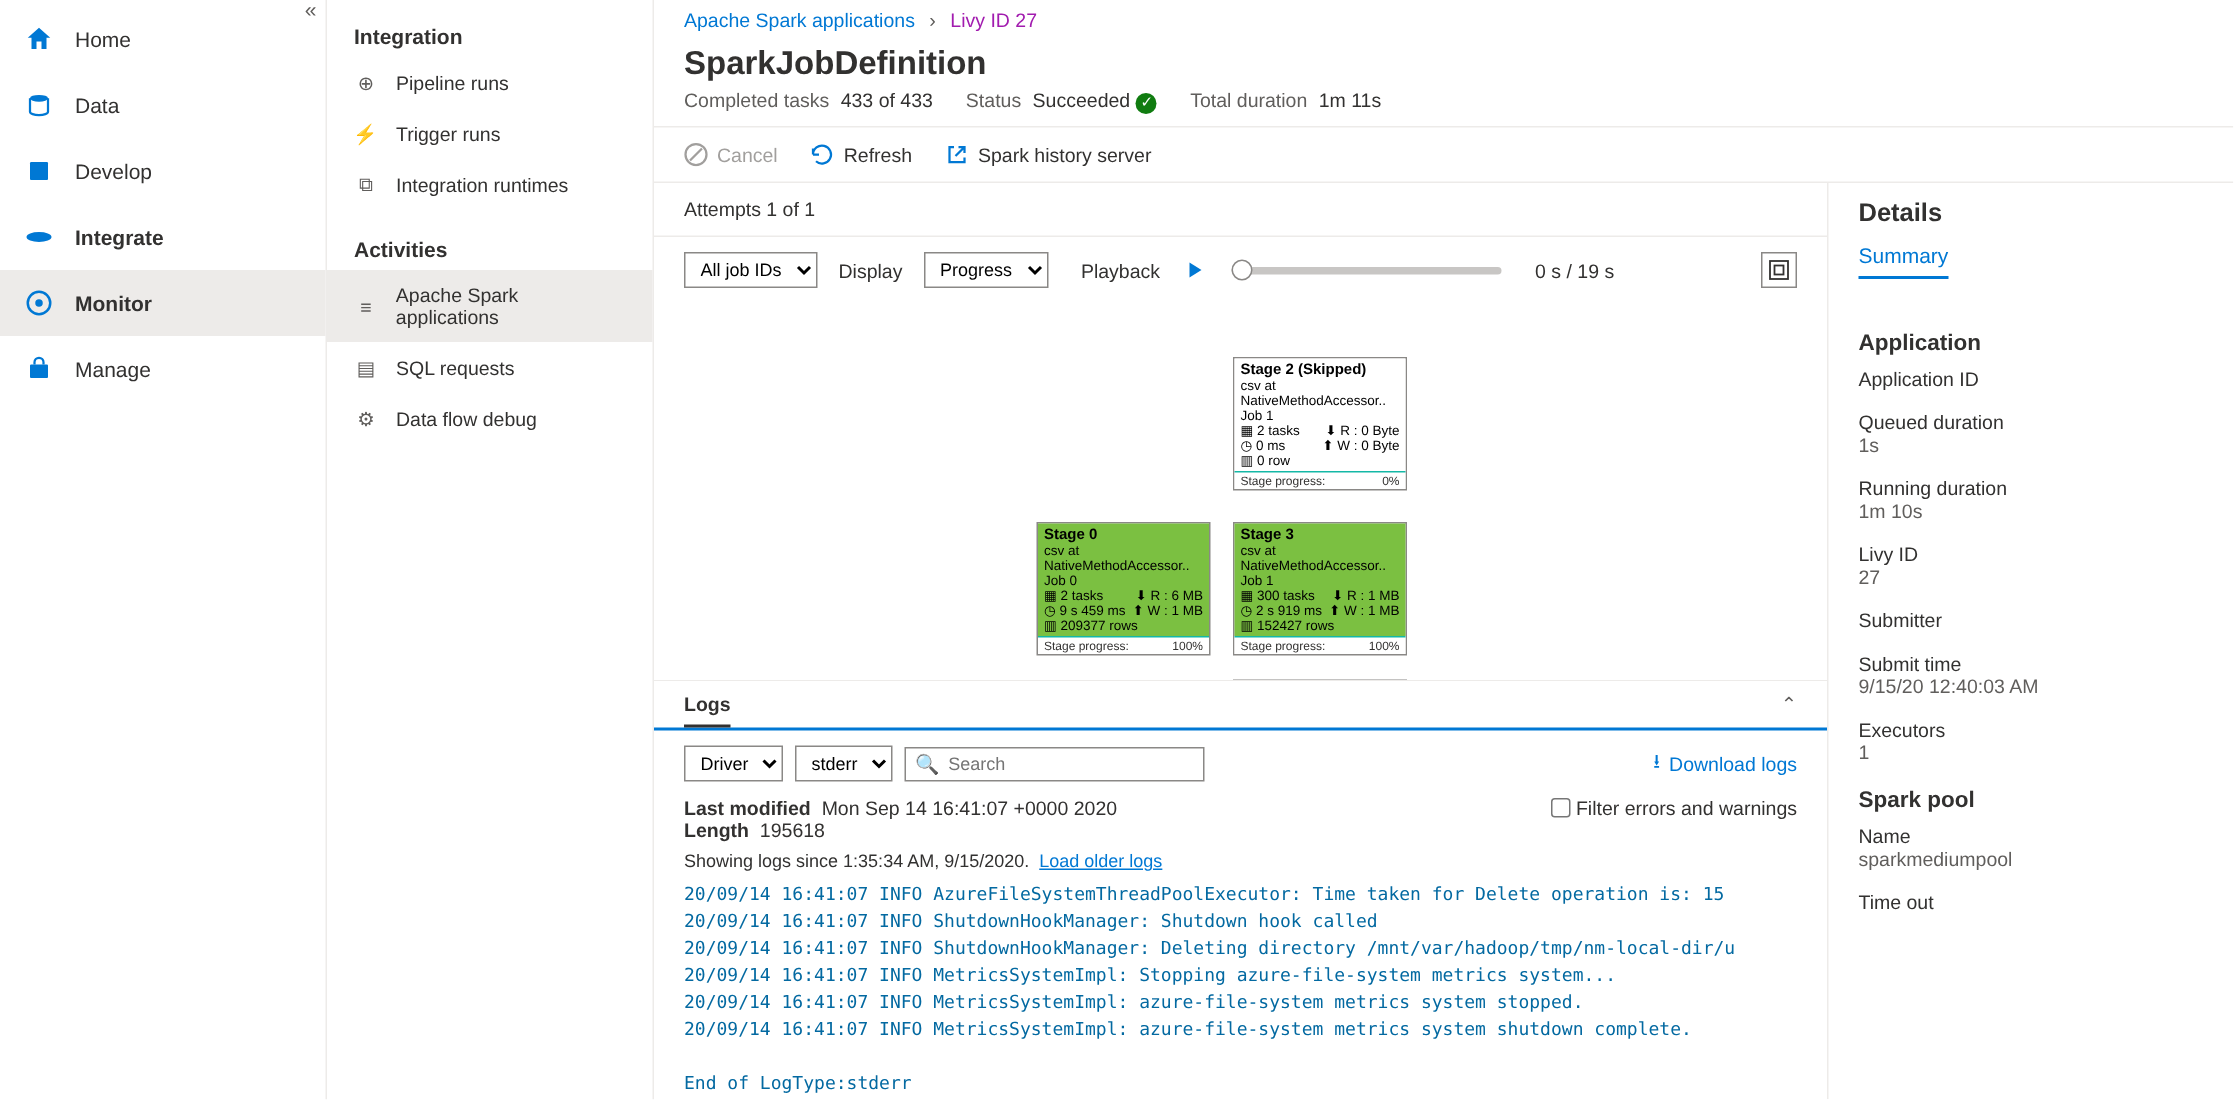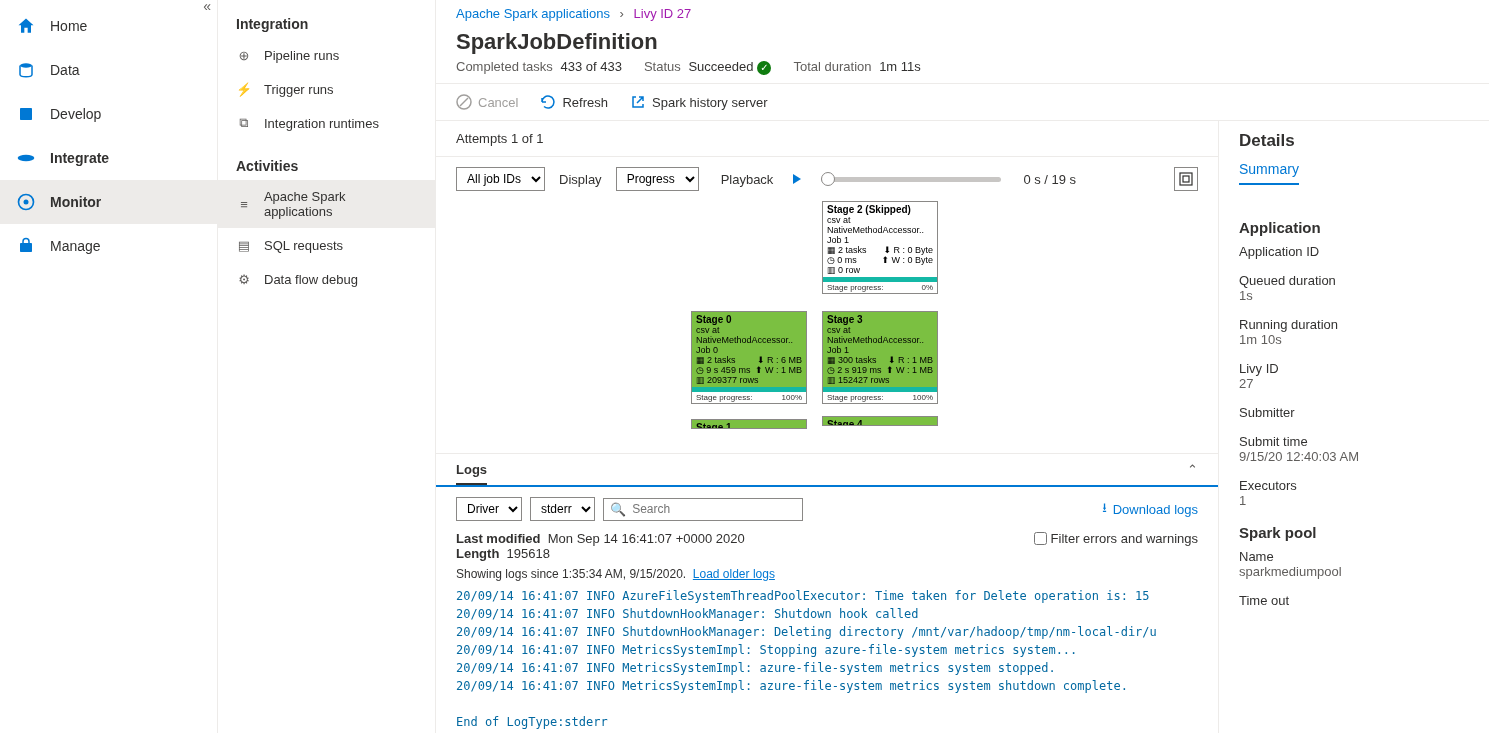--- a/index.html
+++ b/index.html
@@ -29,26 +29,26 @@
 .content-row { display:flex; flex:1; overflow:hidden; }
 .center-col { flex:1; display:flex; flex-direction:column; overflow:hidden; border-right:1px solid #edebe9; }
 .attempts-bar { padding:10px 20px; border-bottom:1px solid #edebe9; display:flex; align-items:center; gap:14px; flex-wrap:wrap; }
 select { border:1px solid #8a8886; padding:3px 6px; font-size:12px; background:#fff; }
 .playback-lbl { margin-left:8px; }
 .play-icon { display:inline-block; width:0; height:0; border-left:8px solid #0078d4; border-top:5px solid transparent; border-bottom:5px solid transparent; margin:0 6px; }
 .scrubber { width:180px; height:5px; background:#c8c6c4; border-radius:3px; position:relative; }
 .scrubber-knob { position:absolute; left:0; top:-5px; width:14px; height:14px; background:#fff; border:1px solid #8a8886; border-radius:50%; }
 .expand-btn { margin-left:auto; width:24px; height:24px; border:1px solid #8a8886; display:flex; align-items:center; justify-content:center; cursor:pointer; }
 .dag-area { flex:1; overflow:auto; position:relative; background:#fff; padding:10px 0 0 0; }
-.stage-box { position:absolute; width:116px; border:1px solid #8a8886; font-size:9px; background:#fff; }
+.stage-box { position:absolute; width:116px; border:1px solid #8a8886; font-size:9px; background:#fff;margin-top:36px; }
 .stage-head { background:#7bc041; color:#000; padding:2px 4px; }
 .stage-head.skp { background:#fff; }
 .stage-head b { font-size:10px; }
 .stage-row { display:flex; justify-content:space-between; }
-.stage-prog { background:#fff; border-top:5px solid #14b8a6; font-size:8px; padding:1px 4px; display:flex; justify-content:space-between; position:relative; }
+.stage-prog { background:#fff; border-top:1px solid #14b8a6; font-size:8px; padding:1px 4px; display:flex; justify-content:space-between; position:relative; }
 .logs-head { border-top:1px solid #edebe9; border-bottom:2px solid #0078d4; padding:8px 20px; font-weight:400; display:flex; justify-content:space-between; align-items:center; }
 .logs-head .tab { border-bottom:2px solid #323130; padding-bottom:6px; font-weight:600; display:inline-block; margin-bottom:-8px; }
 .logs-controls { display:flex; align-items:center; gap:8px; padding:10px 20px 4px; }
 .search-box { border:1px solid #8a8886; padding:3px 6px; display:flex; align-items:center; gap:6px; width:200px; }
 .search-box input { border:none; outline:none; flex:1; font-size:12px; }
 .download-link { margin-left:auto; color:#0078d4; display:flex; align-items:center; gap:6px; cursor:pointer; }
 .filter-chk { margin-left:20px; display:flex; align-items:center; gap:4px; }
 .log-meta { padding:6px 20px 2px; display:flex; justify-content:space-between; align-items:flex-start; }
 .log-meta .lbl { font-weight:600; }
 .log-since { padding:4px 20px; font-size:12px; }

